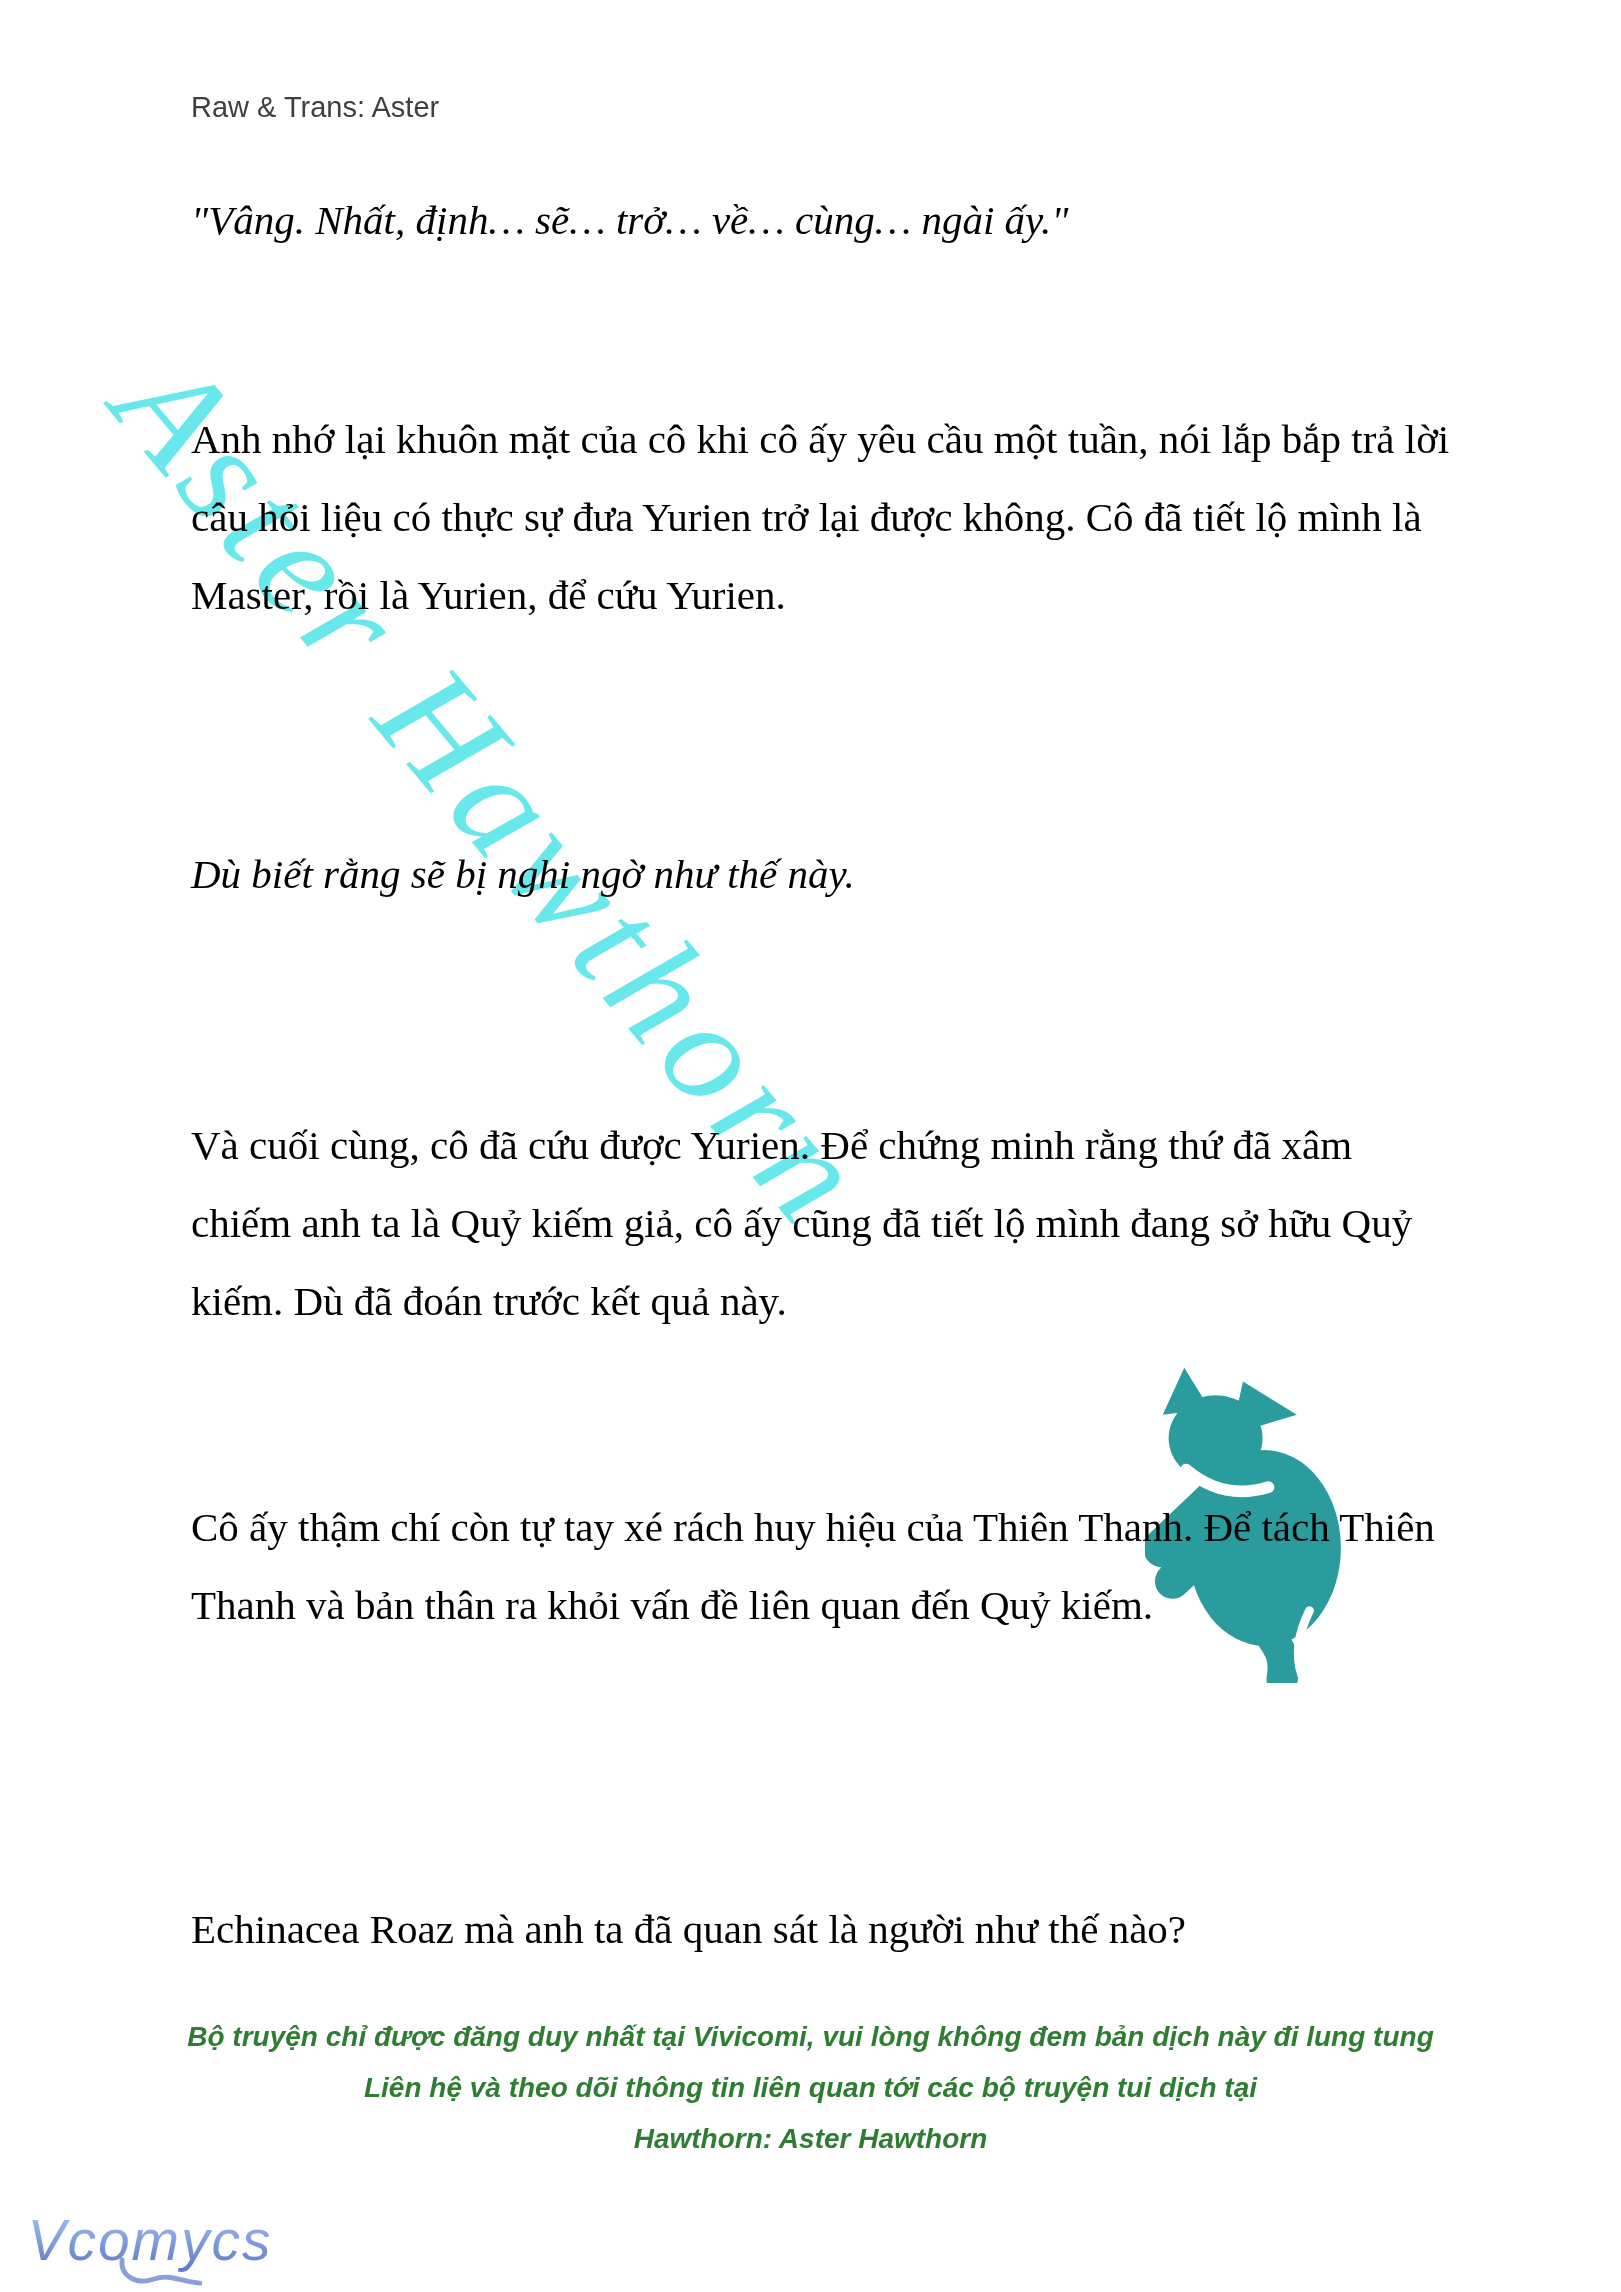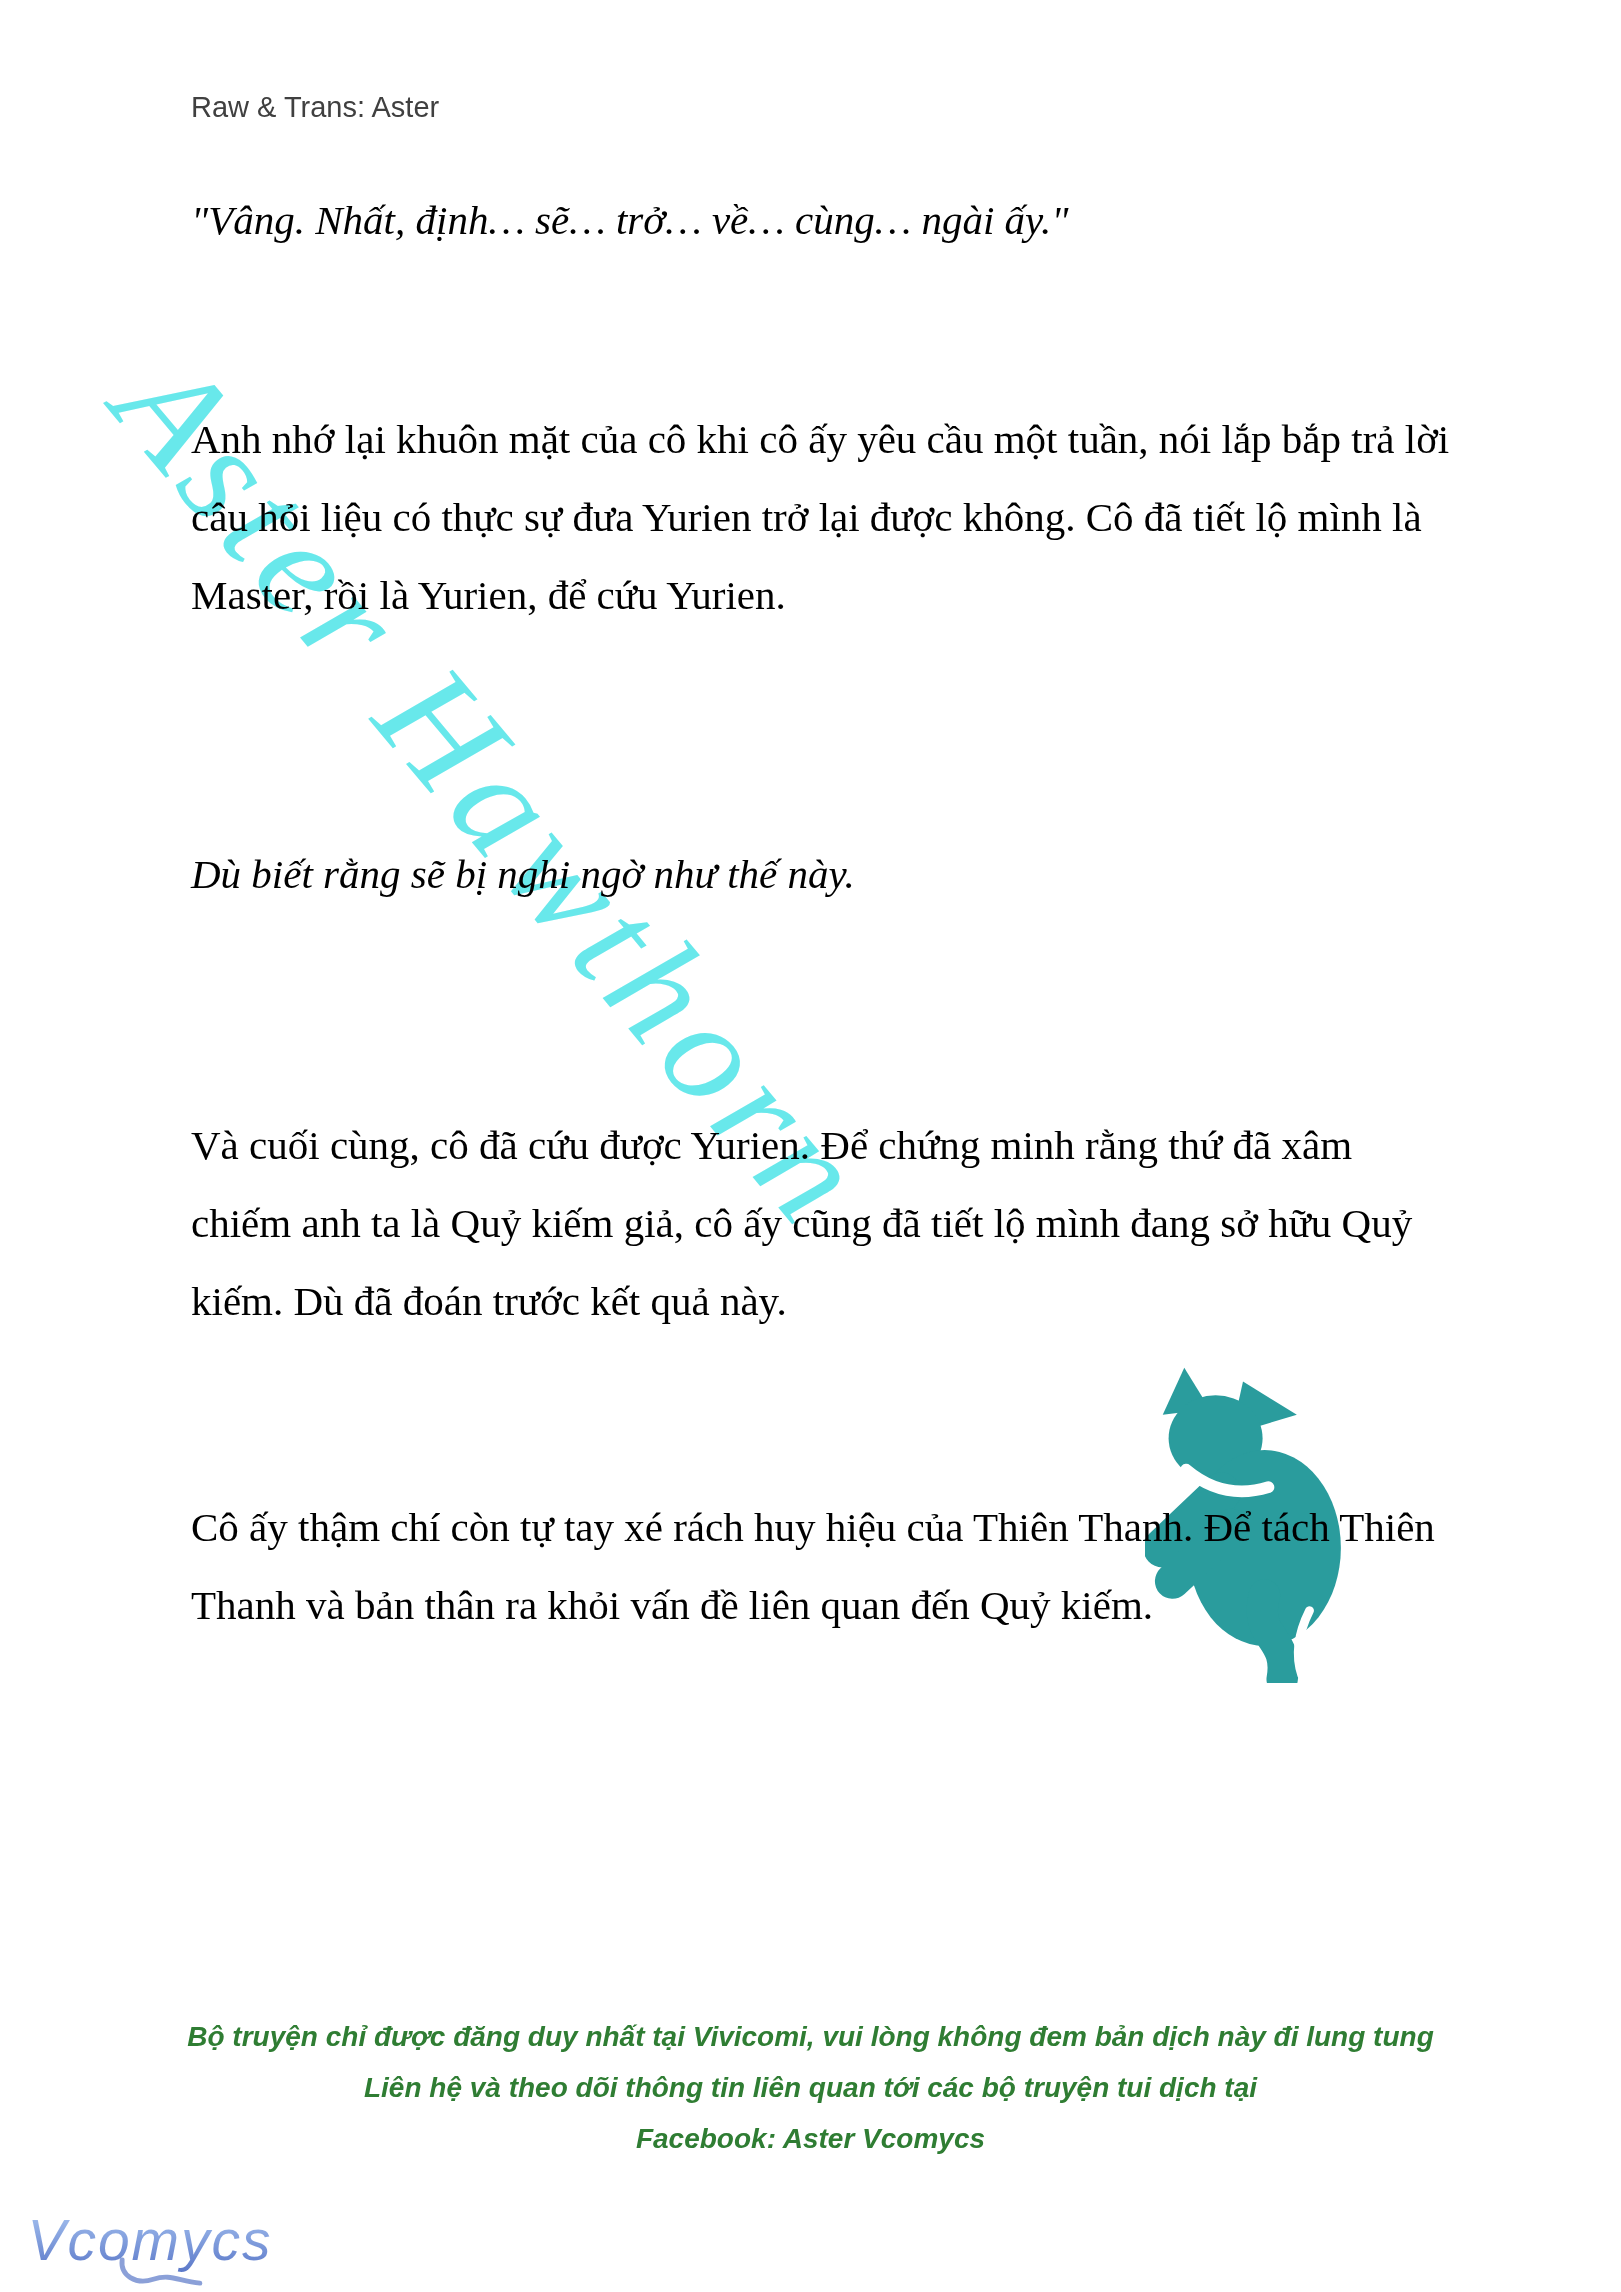--- a/index.html
+++ b/index.html
@@ -138,25 +138,26 @@
   <p class="paragraph italic p-quote">"Vâng. Nhất, định… sẽ… trở… về… cùng… ngài ấy."</p>
 
   <p class="paragraph p-body1">Anh nhớ lại khuôn mặt của cô khi cô ấy yêu cầu một tuần, nói lắp bắp trả lời câu hỏi liệu có thực sự đưa Yurien trở lại được không. Cô đã tiết lộ mình là Master, rồi là Yurien, để cứu Yurien.</p>
 
   <p class="paragraph italic p-think">Dù biết rằng sẽ bị nghi ngờ như thế này.</p>
 
   <p class="paragraph p-body2">Và cuối cùng, cô đã cứu được Yurien. Để chứng minh rằng thứ đã xâm chiếm anh ta là Quỷ kiếm giả, cô ấy cũng đã tiết lộ mình đang sở hữu Quỷ kiếm. Dù đã đoán trước kết quả này.</p>
 
   <p class="paragraph p-body3">Cô ấy thậm chí còn tự tay xé rách huy hiệu của Thiên Thanh. Để tách Thiên Thanh và bản thân ra khỏi vấn đề liên quan đến Quỷ kiếm.</p>
 
+  <p class="paragraph p-body4">Echinacea Roaz mà anh ta đã quan sát là người như thế nào?</p>
 
   <div class="footer">
     <div>Bộ truyện chỉ được đăng duy nhất tại Vivicomi, vui lòng không đem bản dịch này đi lung tung</div>
     <div>Liên hệ và theo dõi thông tin liên quan tới các bộ truyện tui dịch tại</div>
-    <div>Facebook: Aster Vcomycs</div>
+    <div>Hawthorn: Aster Hawthorn</div>
   </div>
 
   <div class="vcomycs-logo">Vcomycs</div>
 
   <div class="vcomycs-swirl">
     <svg width="88" height="35" viewBox="0 0 90 36" xmlns="http://www.w3.org/2000/svg" aria-hidden="true">
       <path d="M4,6 C2,22 18,32 36,26 C54,20 62,28 84,30" fill="none" stroke="var(--logo_bottom, #5a77c8)" stroke-width="5" stroke-linecap="round" opacity="0.7"></path>
     </svg>
   </div>
 

